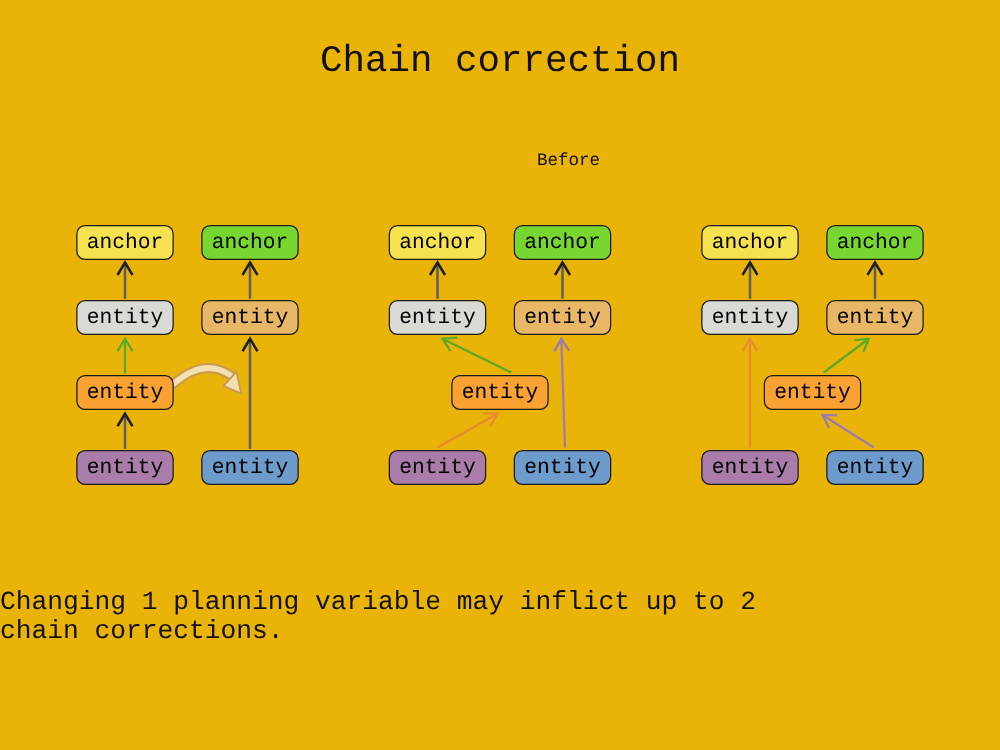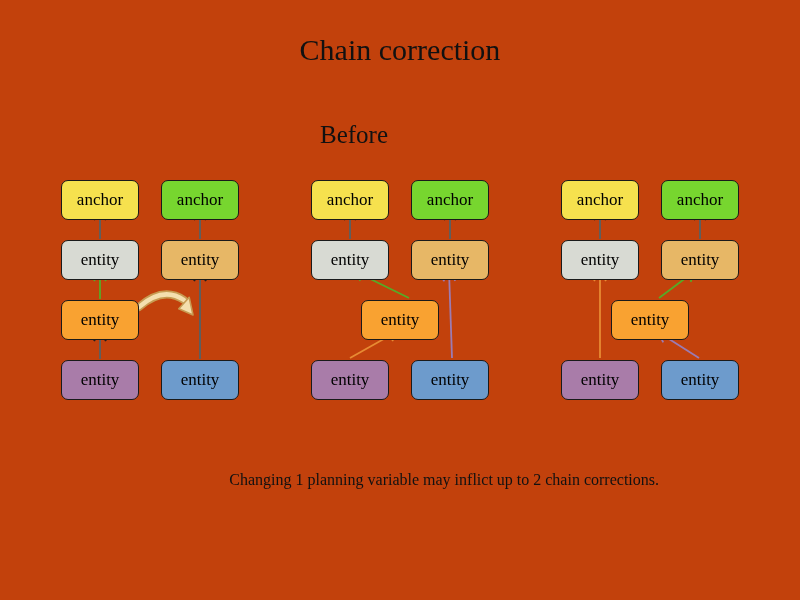--- a/index.html
+++ b/index.html
@@ -1,35 +1,35 @@
 <!DOCTYPE html>
 <html><head>
 <meta charset="utf-8">
 <style>
   html,body{margin:0;padding:0;background:#fff;}
   .stage{
-    position:relative;width:800px;height:600px;background:#c2410c;overflow:hidden;
-    font-family:Liberation Serif, serif;color:#000;
+    position:relative;width:800px;height:600px;background:#eab308;overflow:hidden;
+    font-family:Liberation Mono, monospace;color:#000;
   }
   .title{
     position:absolute;left:0;top:33px;width:800px;text-align:center;
     font-size:30px;color:#111;
   }
   .sub{
-    position:absolute;top:121px;font-size:25px;color:#111;width:160px;text-align:left;
+    position:absolute;top:121px;font-size:14px;color:#111;width:160px;text-align:right;
   }
   .sub.before{left:320px;}
   .sub.after{left:570px;}
   .caption{
-    position:absolute;left:0;top:471px;width:659px;text-align:right;
-    font-size:16px;color:#111;
+    position:absolute;left:0;top:471px;width:659px;text-align:left;
+    font-size:21px;color:#111;
   }
   svg.arrows{position:absolute;left:0;top:0;pointer-events:none;}
   .node{
-    position:absolute;box-sizing:border-box;width:78px;height:40px;
+    position:absolute;box-sizing:border-box;width:78px;height:28px;
     border:1.5px solid #1a1a1a;border-radius:7px;
     display:flex;align-items:center;justify-content:center;
     font-size:17px;color:#000;
   }
   .yellow{background:#F6E14E;}
   .green {background:#77D62F;}
   .gray  {background:#D8DAD3;}
   .tan   {background:#E7B766;}
   .orange{background:#F9A231;}
   .purple{background:#A97CA9;}

